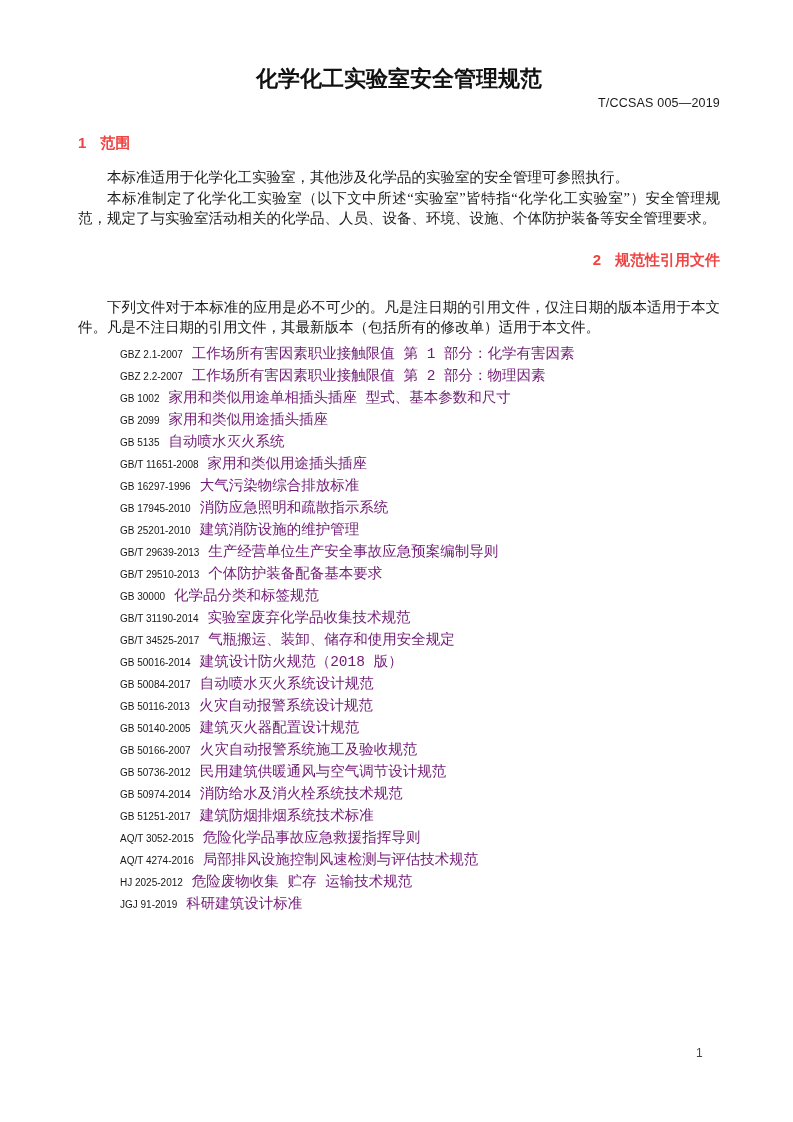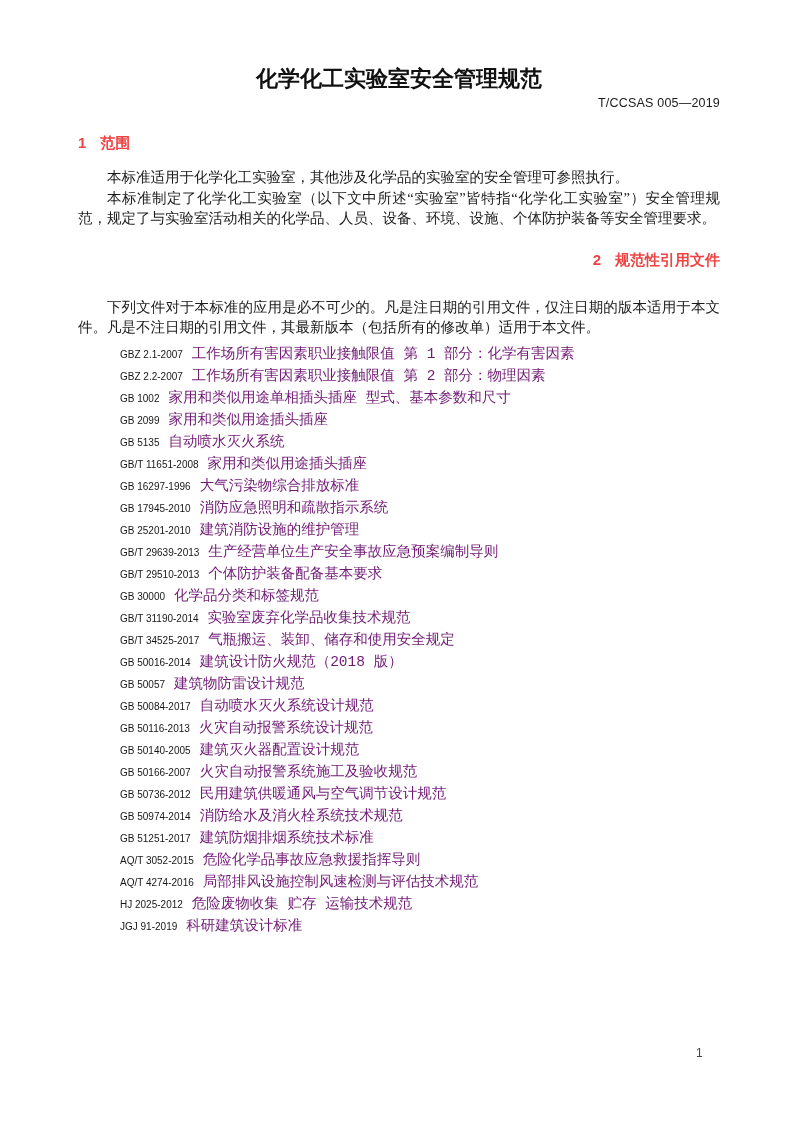--- a/index.html
+++ b/index.html
@@ -126,21 +126,20 @@
         <div class="ref-row"><span class="ref-code">GB/T 11651-2008</span><span class="ref-title">家用和类似用途插头插座</span></div>
         <div class="ref-row"><span class="ref-code">GB 16297-1996</span><span class="ref-title">大气污染物综合排放标准</span></div>
         <div class="ref-row"><span class="ref-code">GB 17945-2010</span><span class="ref-title">消防应急照明和疏散指示系统</span></div>
         <div class="ref-row"><span class="ref-code">GB 25201-2010</span><span class="ref-title">建筑消防设施的维护管理</span></div>
         <div class="ref-row"><span class="ref-code">GB/T 29639-2013</span><span class="ref-title">生产经营单位生产安全事故应急预案编制导则</span></div>
         <div class="ref-row"><span class="ref-code">GB/T 29510-2013</span><span class="ref-title">个体防护装备配备基本要求</span></div>
         <div class="ref-row"><span class="ref-code">GB 30000</span><span class="ref-title">化学品分类和标签规范</span></div>
         <div class="ref-row"><span class="ref-code">GB/T 31190-2014</span><span class="ref-title">实验室废弃化学品收集技术规范</span></div>
         <div class="ref-row"><span class="ref-code">GB/T 34525-2017</span><span class="ref-title">气瓶搬运、装卸、储存和使用安全规定</span></div>
         <div class="ref-row"><span class="ref-code">GB 50016-2014</span><span class="ref-title">建筑设计防火规范（2018 版）</span></div>
-        <div class="ref-row"><span class="ref-code">GB 50057</span><span class="ref-title">建筑物防雷设计规范</span></div>
         <div class="ref-row"><span class="ref-code">GB 50084-2017</span><span class="ref-title">自动喷水灭火系统设计规范</span></div>
         <div class="ref-row"><span class="ref-code">GB 50116-2013</span><span class="ref-title">火灾自动报警系统设计规范</span></div>
         <div class="ref-row"><span class="ref-code">GB 50140-2005</span><span class="ref-title">建筑灭火器配置设计规范</span></div>
         <div class="ref-row"><span class="ref-code">GB 50166-2007</span><span class="ref-title">火灾自动报警系统施工及验收规范</span></div>
         <div class="ref-row"><span class="ref-code">GB 50736-2012</span><span class="ref-title">民用建筑供暖通风与空气调节设计规范</span></div>
         <div class="ref-row"><span class="ref-code">GB 50974-2014</span><span class="ref-title">消防给水及消火栓系统技术规范</span></div>
         <div class="ref-row"><span class="ref-code">GB 51251-2017</span><span class="ref-title">建筑防烟排烟系统技术标准</span></div>
         <div class="ref-row"><span class="ref-code">AQ/T 3052-2015</span><span class="ref-title">危险化学品事故应急救援指挥导则</span></div>
         <div class="ref-row"><span class="ref-code">AQ/T 4274-2016</span><span class="ref-title">局部排风设施控制风速检测与评估技术规范</span></div>
         <div class="ref-row"><span class="ref-code">HJ 2025-2012</span><span class="ref-title">危险废物收集 贮存 运输技术规范</span></div>

